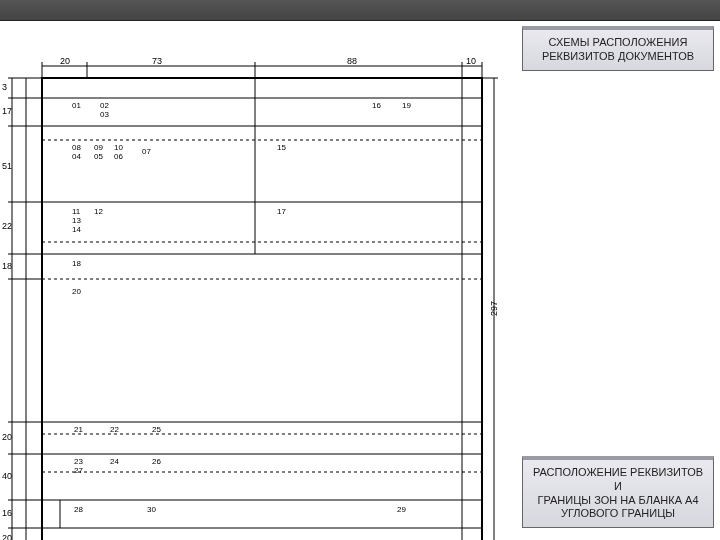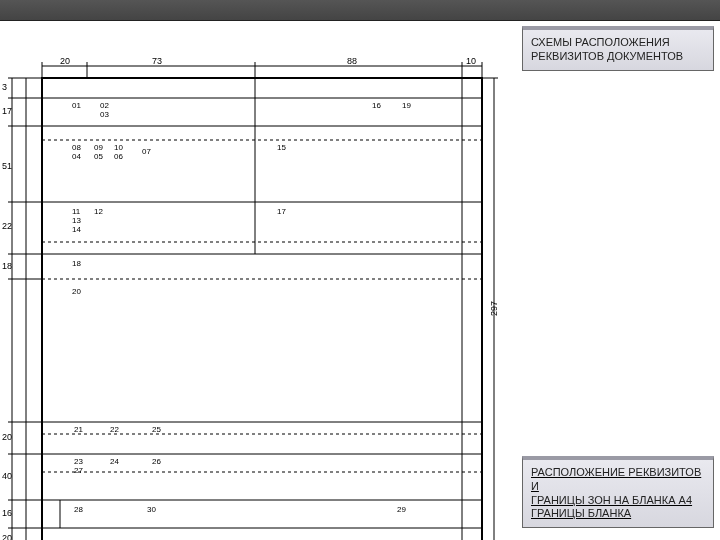--- a/index.html
+++ b/index.html
@@ -1,23 +1,23 @@
 <!DOCTYPE html>
 <html><head>
 <meta charset="utf-8">
 <style>
   html,body{margin:0;padding:0;background:#fff;font-family:Arial,Helvetica,sans-serif;}
   .stage{position:relative;width:720px;height:540px;overflow:hidden;}
   .topbar{position:absolute;left:0;top:0;width:720px;height:20px;
           background:linear-gradient(#555,#444);border-bottom:1px solid #222;}
   .rcol{position:absolute;right:6px;top:26px;width:192px;}
   .rbox{border:1px solid #666;background:#fff;padding:6px 8px;font-size:11px;line-height:1.25;
-        color:#222;}
+        color:#222;text-align:center;}
   .rhdr{border-top:4px solid #9a9aa5;background:linear-gradient(#e9e9ef,#d7d7df);}
-  .rcap{position:absolute;right:6px;bottom:12px;width:192px;text-decoration:underline;}
+  .rcap{position:absolute;right:6px;bottom:12px;width:192px;}
   .svgwrap{position:absolute;left:2px;top:18px;width:505px;height:520px;margin-top:36px;}
   svg text{font-family:Arial;}
   .dim{font-size:9px;fill:#000;}
   .lbl{font-size:8px;fill:#000;}
   .thin{stroke:#000;stroke-width:1;fill:none;}
   .thick{stroke:#000;stroke-width:2;fill:none;}
   .dash{stroke:#000;stroke-width:1;stroke-dasharray:3 3;fill:none;}
 </style>
 </head>
 <body>
@@ -28,21 +28,21 @@
   <div class="rcol">
     <div class="rbox rhdr">
       <span>СХЕМЫ РАСПОЛОЖЕНИЯ РЕКВИЗИТОВ ДОКУМЕНТОВ</span>
     </div>
   </div>
 
   <div class="rcap">
     <div class="rbox rhdr">
       <div>РАСПОЛОЖЕНИЕ РЕКВИЗИТОВ И</div>
       <div>ГРАНИЦЫ ЗОН НА БЛАНКА А4</div>
-      <div>ГРАНИЦЫ БЛАНКА</div>
+      <div>УГЛОВОГО ГРАНИЦЫ</div>
     </div>
   </div>
 
   <div class="svgwrap">
     <svg viewBox="0 0 505 520" width="505" height="520">
 
       <rect x="40" y="24" width="440" height="470" class="thick"></rect>
 
       <line x1="253" y1="24" x2="253" y2="200" class="thin"></line>
 

